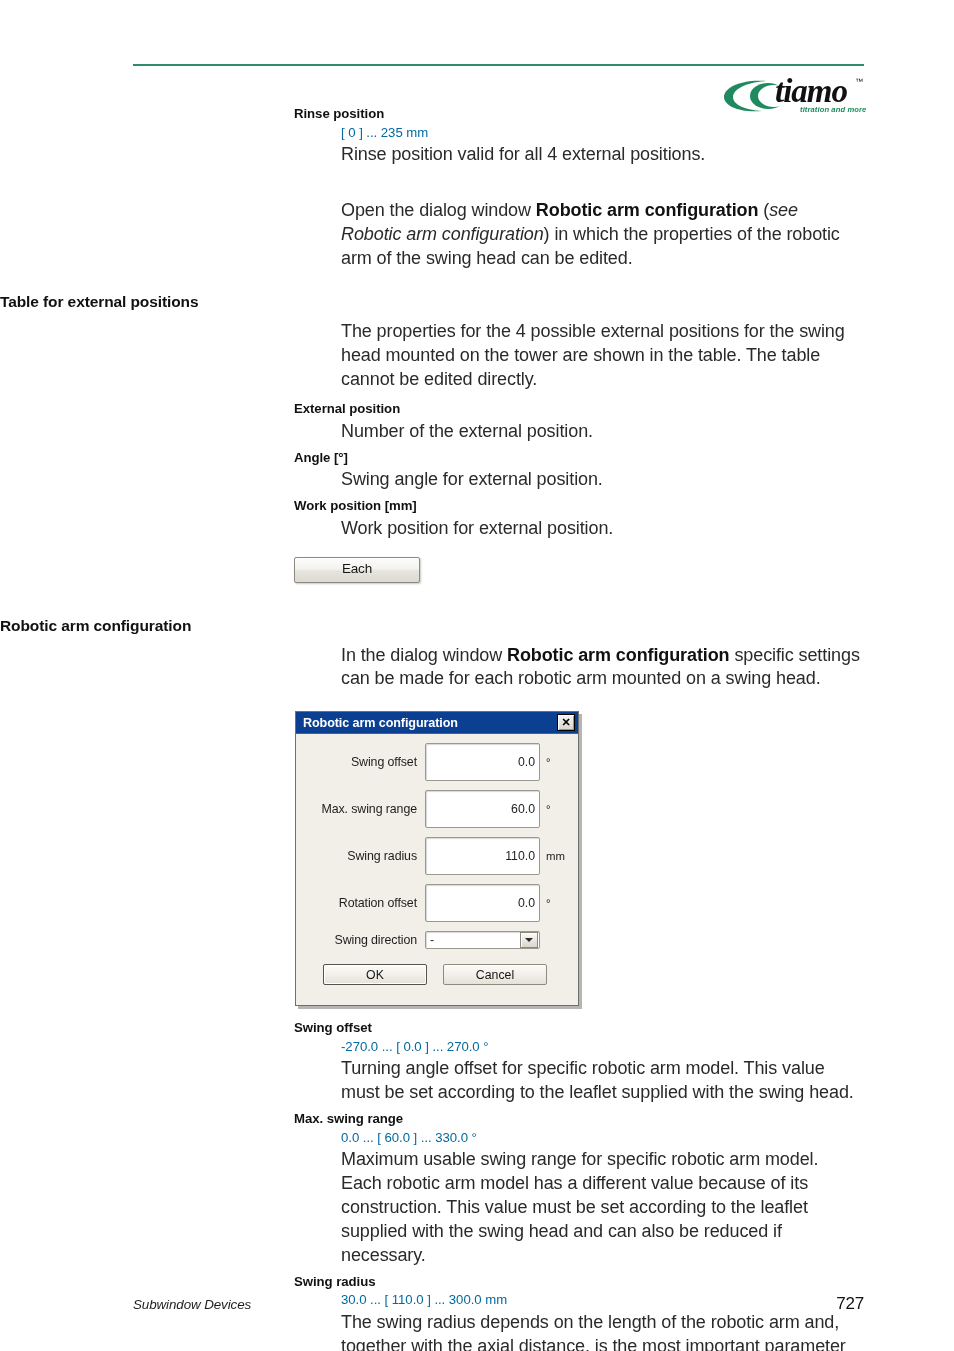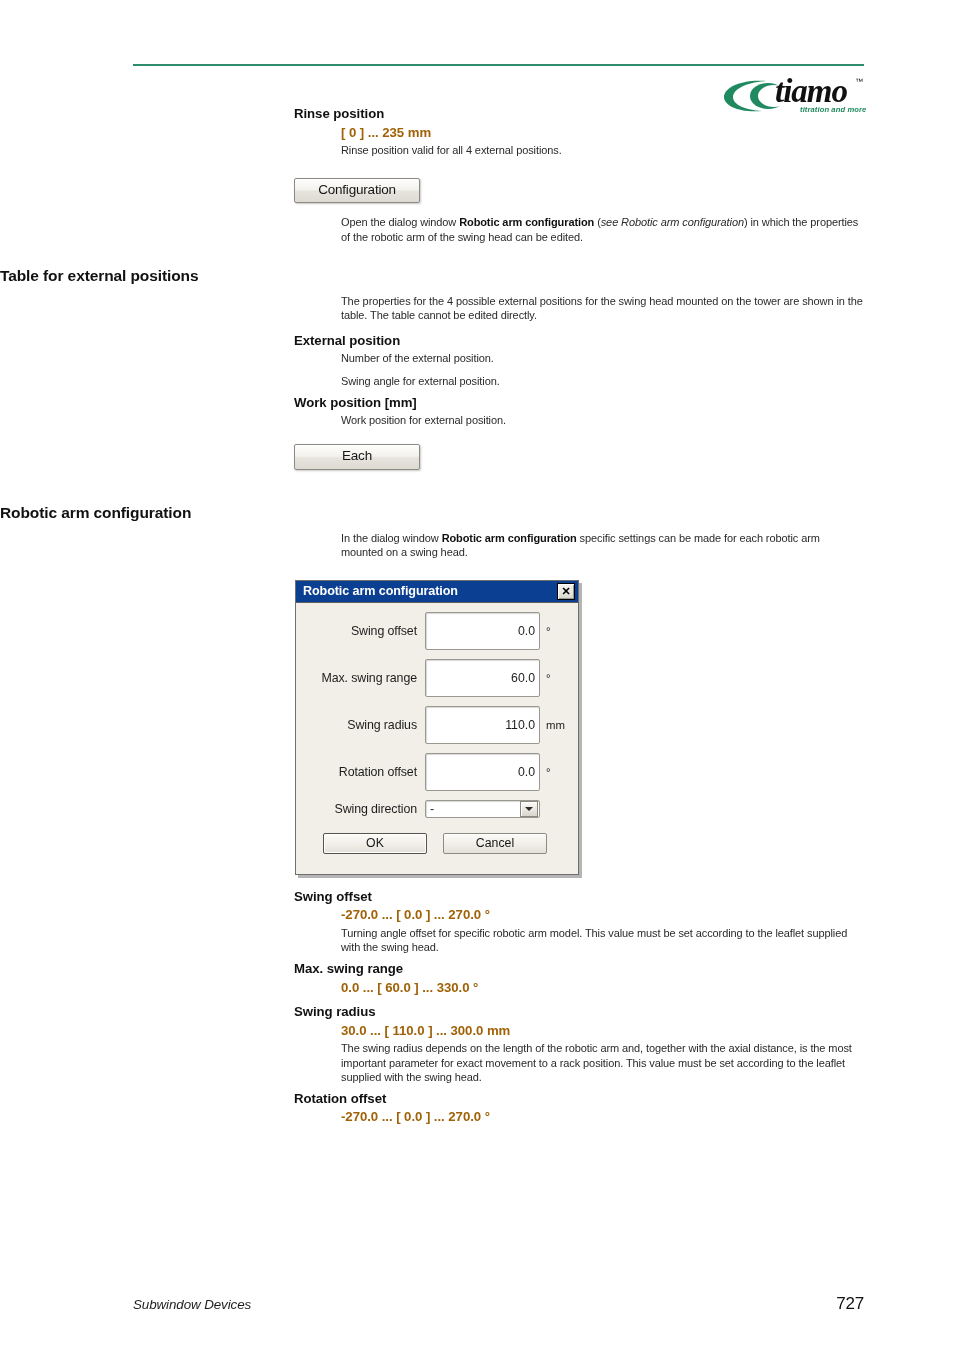--- a/index.html
+++ b/index.html
@@ -67,27 +67,27 @@
   }
   .param {
     font-size: 13.2px;
     font-weight: bold;
     line-height: 1.25;
     letter-spacing: -0.05px;
     color: #111;
   }
   .range {
     font-size: 13.2px;
-    font-weight: bold;
+    font-weight: normal;
     line-height: 1.25;
     letter-spacing: -0.05px;
-    color: #a16207;
+    color: #0369a1;
   }
   .body {
-    font-size: 11px;
+    font-size: 18px;
     line-height: 1.33;
     color: #2a2a2a;
     letter-spacing: -0.1px;
     max-width: 522px;
   }
   .body b { font-weight: bold; color:#111; }
   .body i { font-style: italic; }
 
   .sp-2  { height: 2px; }
   .sp-6  { height: 6px; }
@@ -293,42 +293,40 @@
   <div class="content">
 
     <div class="blk lvl-1 param">Rinse position</div>
     <div class="sp-2"></div>
     <div class="blk lvl-2 range">[ 0 ] ... 235 mm</div>
     <div class="sp-2"></div>
     <div class="blk lvl-2 body">Rinse position valid for all 4 external positions.</div>
 
     <div class="sp-20"></div>
 
-    <div class="blk">
-      <span class="winbtn">Configuration</span>
-    </div>
     <div class="sp-12"></div>
     <div class="blk lvl-2 body">
       <span>Open the dialog window </span><b>Robotic arm configuration</b><span> (</span><i>see</i><i> Robotic arm configuration</i><span>) in which the properties of the robotic arm of the swing head can be edited.</span>
     </div>
 
     <div class="sp-22"></div>
 
     <h2 class="blk lvl-h section">Table for external positions</h2>
     <div class="sp-8"></div>
     <div class="blk lvl-2 body">The properties for the 4 possible external positions for the swing head mounted on the tower are shown in the table. The table cannot be edited directly.</div>
 
     <div class="sp-10"></div>
 
     <div class="blk lvl-1 param">External position</div>
     <div class="sp-2"></div>
     <div class="blk lvl-2 body">Number of the external position.</div>
 
     <div class="sp-6"></div>
 
+    <div class="blk lvl-1 param">Angle [°]</div>
     <div class="sp-2"></div>
     <div class="blk lvl-2 body">Swing angle for external position.</div>
 
     <div class="sp-6"></div>
 
     <div class="blk lvl-1 param">Work position [mm]</div>
     <div class="sp-2"></div>
     <div class="blk lvl-2 body">Work position for external position.</div>
 
     <div class="sp-16"></div>
@@ -408,20 +406,21 @@
     <div class="blk lvl-2 range">-270.0 ... [ 0.0 ] ... 270.0 °</div>
     <div class="sp-2"></div>
     <div class="blk lvl-2 body">Turning angle offset for specific robotic arm model. This value must be set according to the leaflet supplied with the swing head.</div>
 
     <div class="sp-6"></div>
 
     <div class="blk lvl-1 param">Max. swing range</div>
     <div class="sp-2"></div>
     <div class="blk lvl-2 range">0.0 ... [ 60.0 ] ... 330.0 °</div>
     <div class="sp-2"></div>
+    <div class="blk lvl-2 body">Maximum usable swing range for specific robotic arm model. Each robotic arm model has a different value because of its construction. This value must be set according to the leaflet supplied with the swing head and can also be reduced if necessary.</div>
 
     <div class="sp-6"></div>
 
     <div class="blk lvl-1 param">Swing radius</div>
     <div class="sp-2"></div>
     <div class="blk lvl-2 range">30.0 ... [ 110.0 ] ... 300.0 mm</div>
     <div class="sp-2"></div>
     <div class="blk lvl-2 body">The swing radius depends on the length of the robotic arm and, together with the axial distance, is the most important parameter for exact movement to a rack position. This value must be set according to the leaflet supplied with the swing head.</div>
 
     <div class="sp-6"></div>

